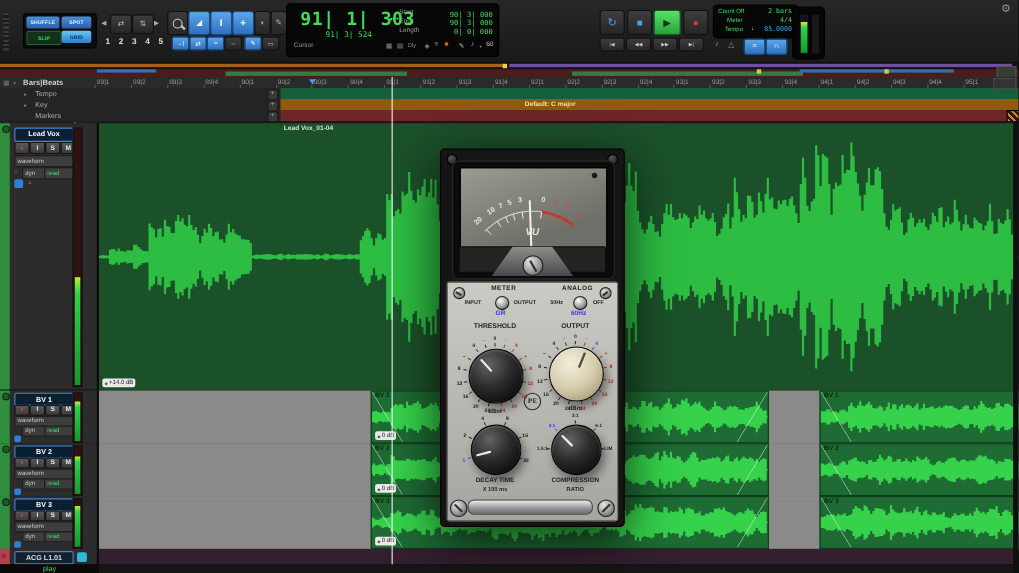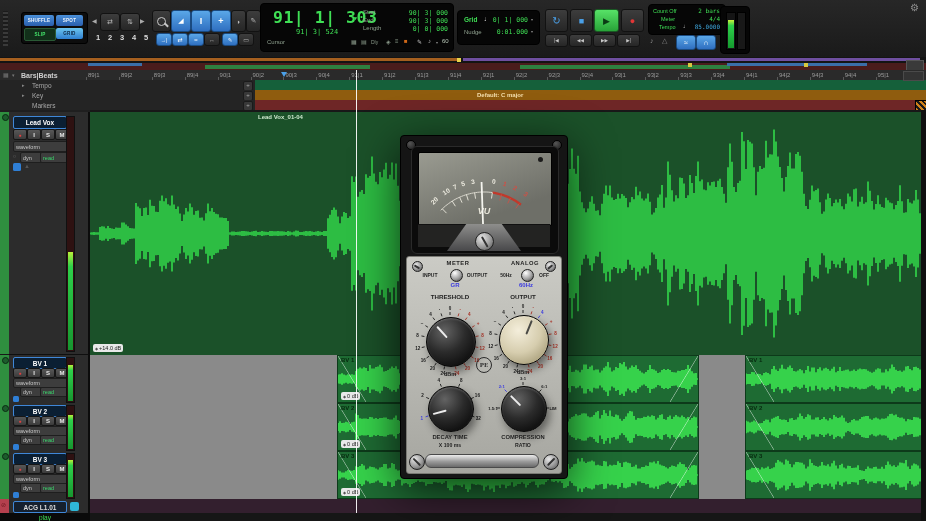--- a/index.html
+++ b/index.html
@@ -145,29 +145,20 @@
     <div class="abs sticon" style="left:110px;top:35px;font-size:5px">Dly</div>
     <div class="abs sticon" style="left:125px;top:34px">◈</div>
     <div class="abs sticon" style="left:134px;top:34px">≡</div>
     <div class="abs" style="left:143px;top:34px;font-size:6px;color:#d06818">■</div>
     <div class="abs" style="left:156px;top:34px;font-size:6px;color:#bbb">✎</div>
     <div class="abs" style="left:167px;top:34px;font-size:6px;color:#bbb">♪</div>
     <div class="abs" style="left:175px;top:36px;font-size:4px;color:#888">▾</div>
     <div class="abs" style="left:181px;top:34px;font-size:6px;color:#b8c8b8">60</div>
   </div>
 
-  <div class="abs panel" style="left:457px;top:10px;width:81px;height:33px">
-    <div class="abs" style="left:6px;top:5px;font-size:6.5px;font-weight:bold;color:#3fdf55">Grid</div>
-    <div class="abs" style="left:26px;top:4px;font-size:7px;color:#ccc">♩</div>
-    <div class="abs grn" style="left:30px;top:5px;width:40px;text-align:right;font-size:6.5px">0| 1| 000</div>
-    <div class="abs" style="left:73px;top:6px;font-size:4px;color:#888">▾</div>
-    <div class="abs lbl" style="left:6px;top:18px">Nudge</div>
-    <div class="abs grn" style="left:30px;top:17px;width:40px;text-align:right;font-size:6.5px">0:01.000</div>
-    <div class="abs" style="left:73px;top:18px;font-size:4px;color:#888">▾</div>
-  </div>
 
   <div class="abs tbtn dark flex" style="left:545px;top:9px;width:21px;height:21px">
       <span style="font-size:10px;color:#4aa0e8">↻</span>
     </div>
   <div class="abs tbtn dark flex" style="left:570px;top:9px;width:21px;height:21px">
       <span style="font-size:9px;color:#4aa0e8">■</span>
     </div>
   <div class="abs flex" style="left:594px;top:9px;width:23px;height:21px;border-radius:3px;background:linear-gradient(#57e267,#28a338);border:1px solid #1a5a24">
       <span style="font-size:9px;color:#0a3a14">▶</span>
     </div>

